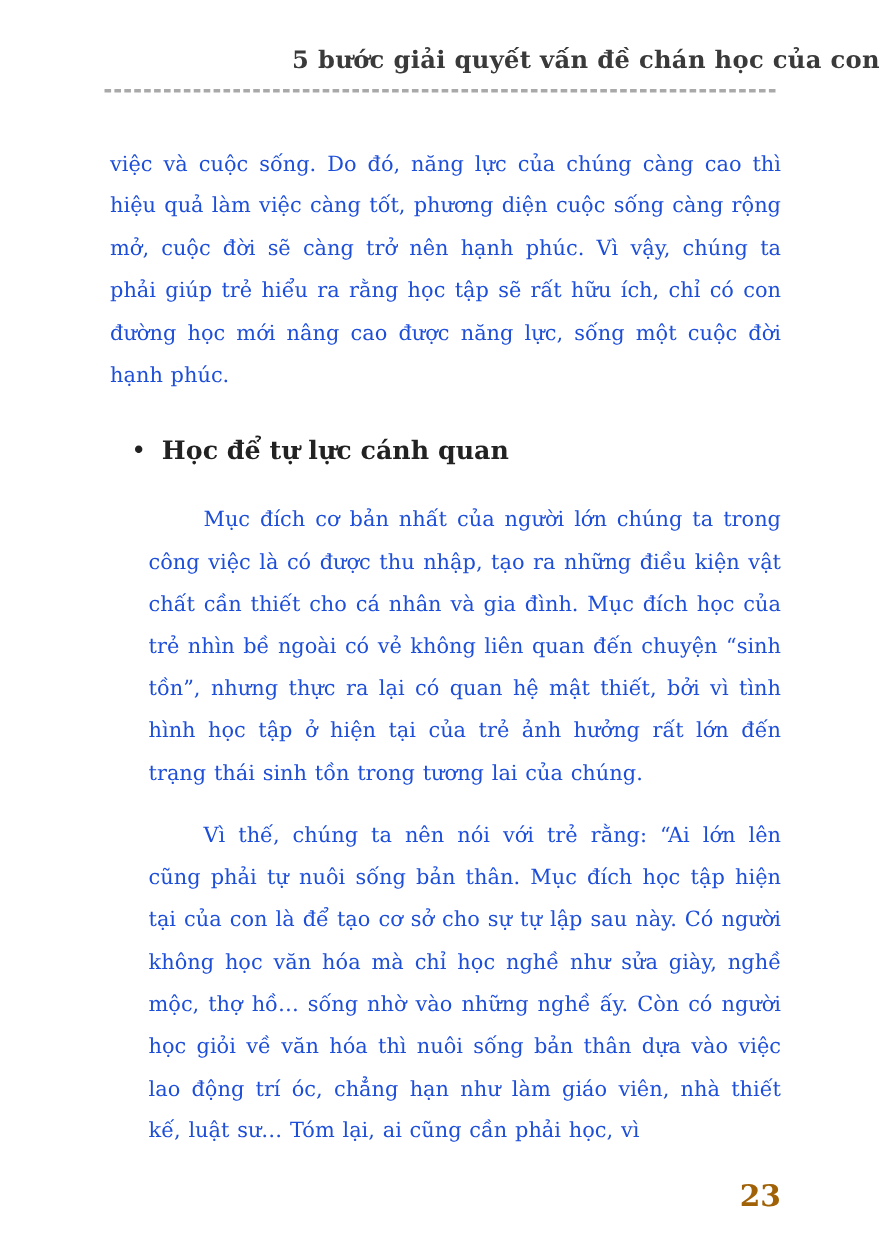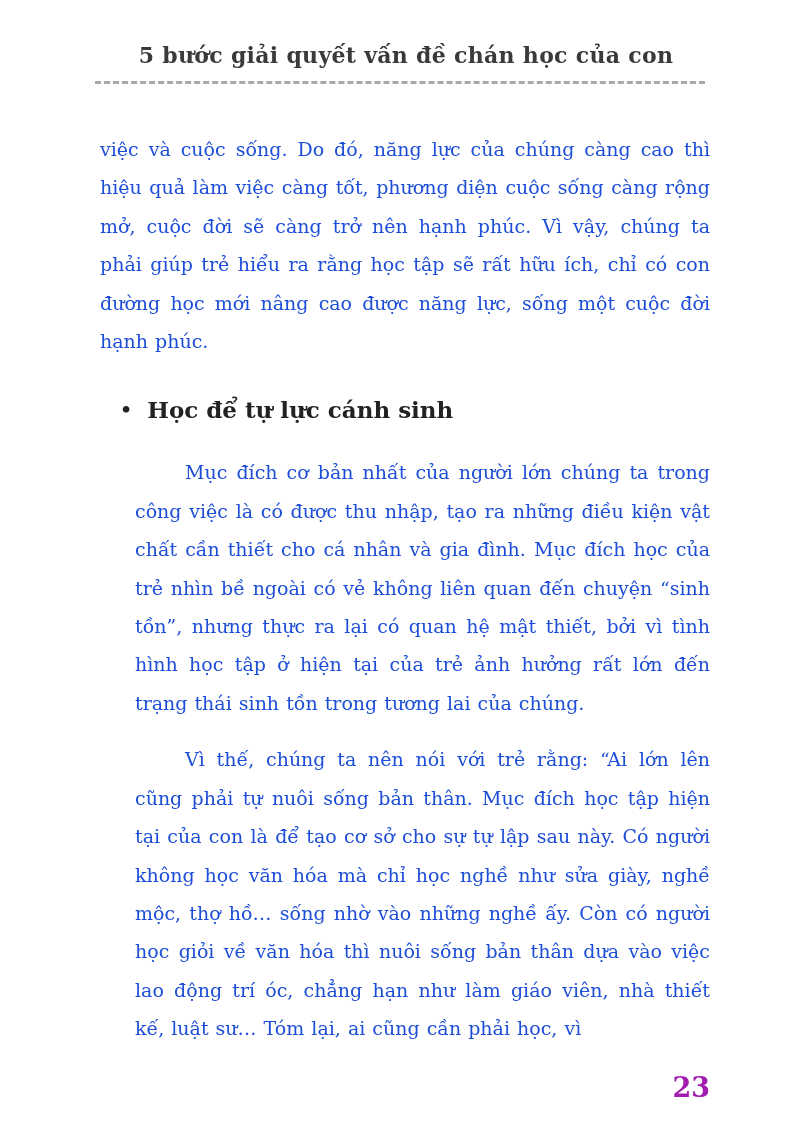--- a/index.html
+++ b/index.html
@@ -11,21 +11,21 @@
     -webkit-font-smoothing: antialiased;
   }
   .page {
     position: relative;
     width: 800px;
     height: 1137px;
     background: #ffffff;
     overflow: hidden;
   }
   .running-header {
-    text-align: center;
+    text-align: right;
     padding-top: 42px;
     font-size: 22px;
     font-weight: 600;
     color: #3a3a3a;
     letter-spacing: 0.3px;
     padding-left: 12px;
   }
   .header-divider {
     width: 610px;
     margin: 13px auto 0 auto;
@@ -57,40 +57,40 @@
     position: relative;
     top: -2px;
     color: #222222;
   }
   .page-number {
     position: absolute;
     right: 90px;
     bottom: 34px;
     font-size: 27px;
     font-weight: 600;
-    color: #a21caf;
+    color: #a16207;
   }
 </style>
 </head>
 <body>
 
 <div class="page">
 
   <header>
     <div class="running-header">5 bước giải quyết vấn đề chán học của con</div>
     <div class="header-divider"></div>
   </header>
 
   <main class="text-block">
 
     <p class="body">việc và cuộc sống. Do đó, năng lực của chúng càng cao thì hiệu quả làm việc càng tốt, phương diện cuộc sống càng rộng mở, cuộc đời sẽ càng trở nên hạnh phúc. Vì vậy, chúng ta phải giúp trẻ hiểu ra rằng học tập sẽ rất hữu ích, chỉ có con đường học mới nâng cao được năng lực, sống một cuộc đời hạnh phúc.</p>
 
     <h2 class="section-heading">
       <span class="bullet">•</span>
-      <span>Học để tự lực cánh sinh</span>
+      <span>Học để tự lực cánh quan</span>
     </h2>
 
     <p class="body indent">Mục đích cơ bản nhất của người lớn chúng ta trong công việc là có được thu nhập, tạo ra những điều kiện vật chất cần thiết cho cá nhân và gia đình. Mục đích học của trẻ nhìn bề ngoài có vẻ không liên quan đến chuyện “sinh tồn”, nhưng thực ra lại có quan hệ mật thiết, bởi vì tình hình học tập ở hiện tại của trẻ ảnh hưởng rất lớn đến trạng thái sinh tồn trong tương lai của chúng.</p>
 
     <p class="body indent">Vì thế, chúng ta nên nói với trẻ rằng: “Ai lớn lên cũng phải tự nuôi sống bản thân. Mục đích học tập hiện tại của con là để tạo cơ sở cho sự tự lập sau này. Có người không học văn hóa mà chỉ học nghề như sửa giày, nghề mộc, thợ hồ… sống nhờ vào những nghề ấy. Còn có người học giỏi về văn hóa thì nuôi sống bản thân dựa vào việc lao động trí óc, chẳng hạn như làm giáo viên, nhà thiết kế, luật sư… Tóm lại, ai cũng cần phải học, vì</p>
 
   </main>
 
   <div class="page-number">23</div>
 

